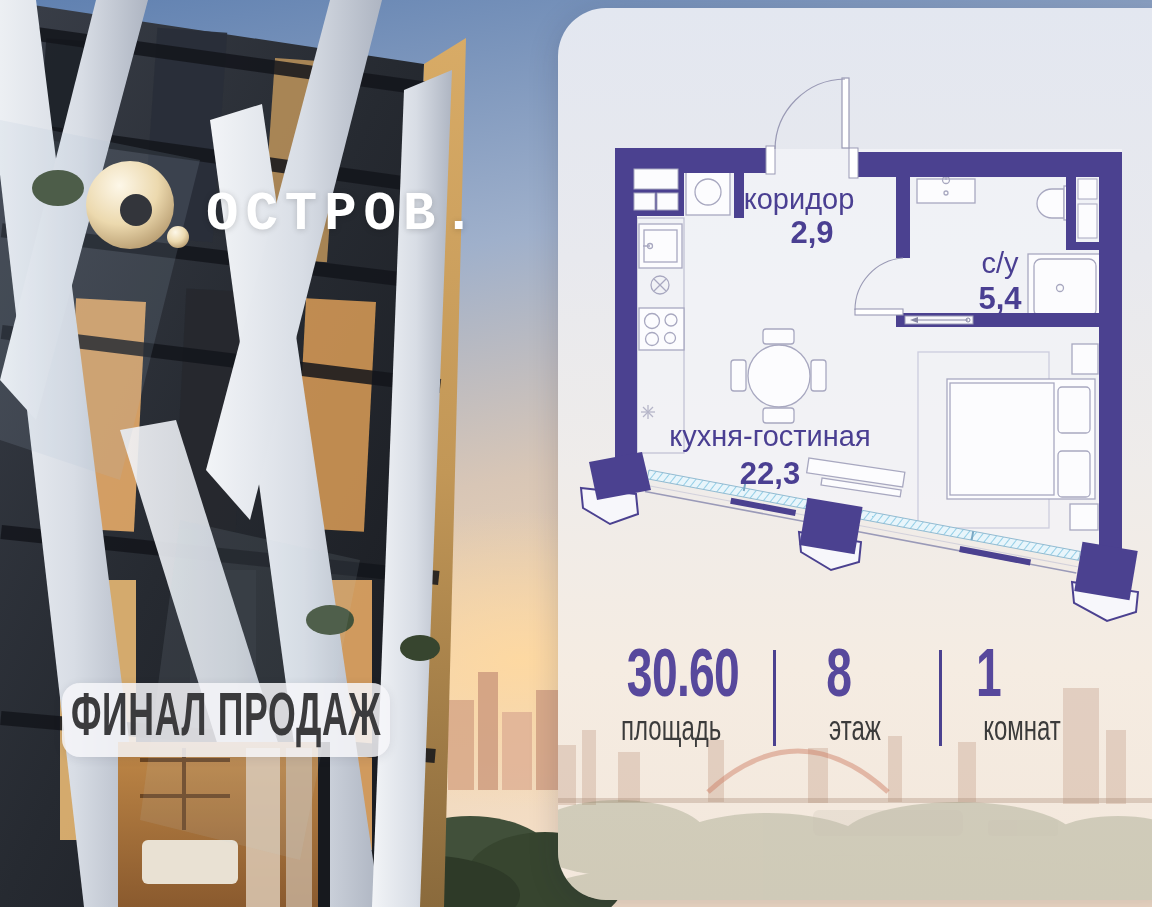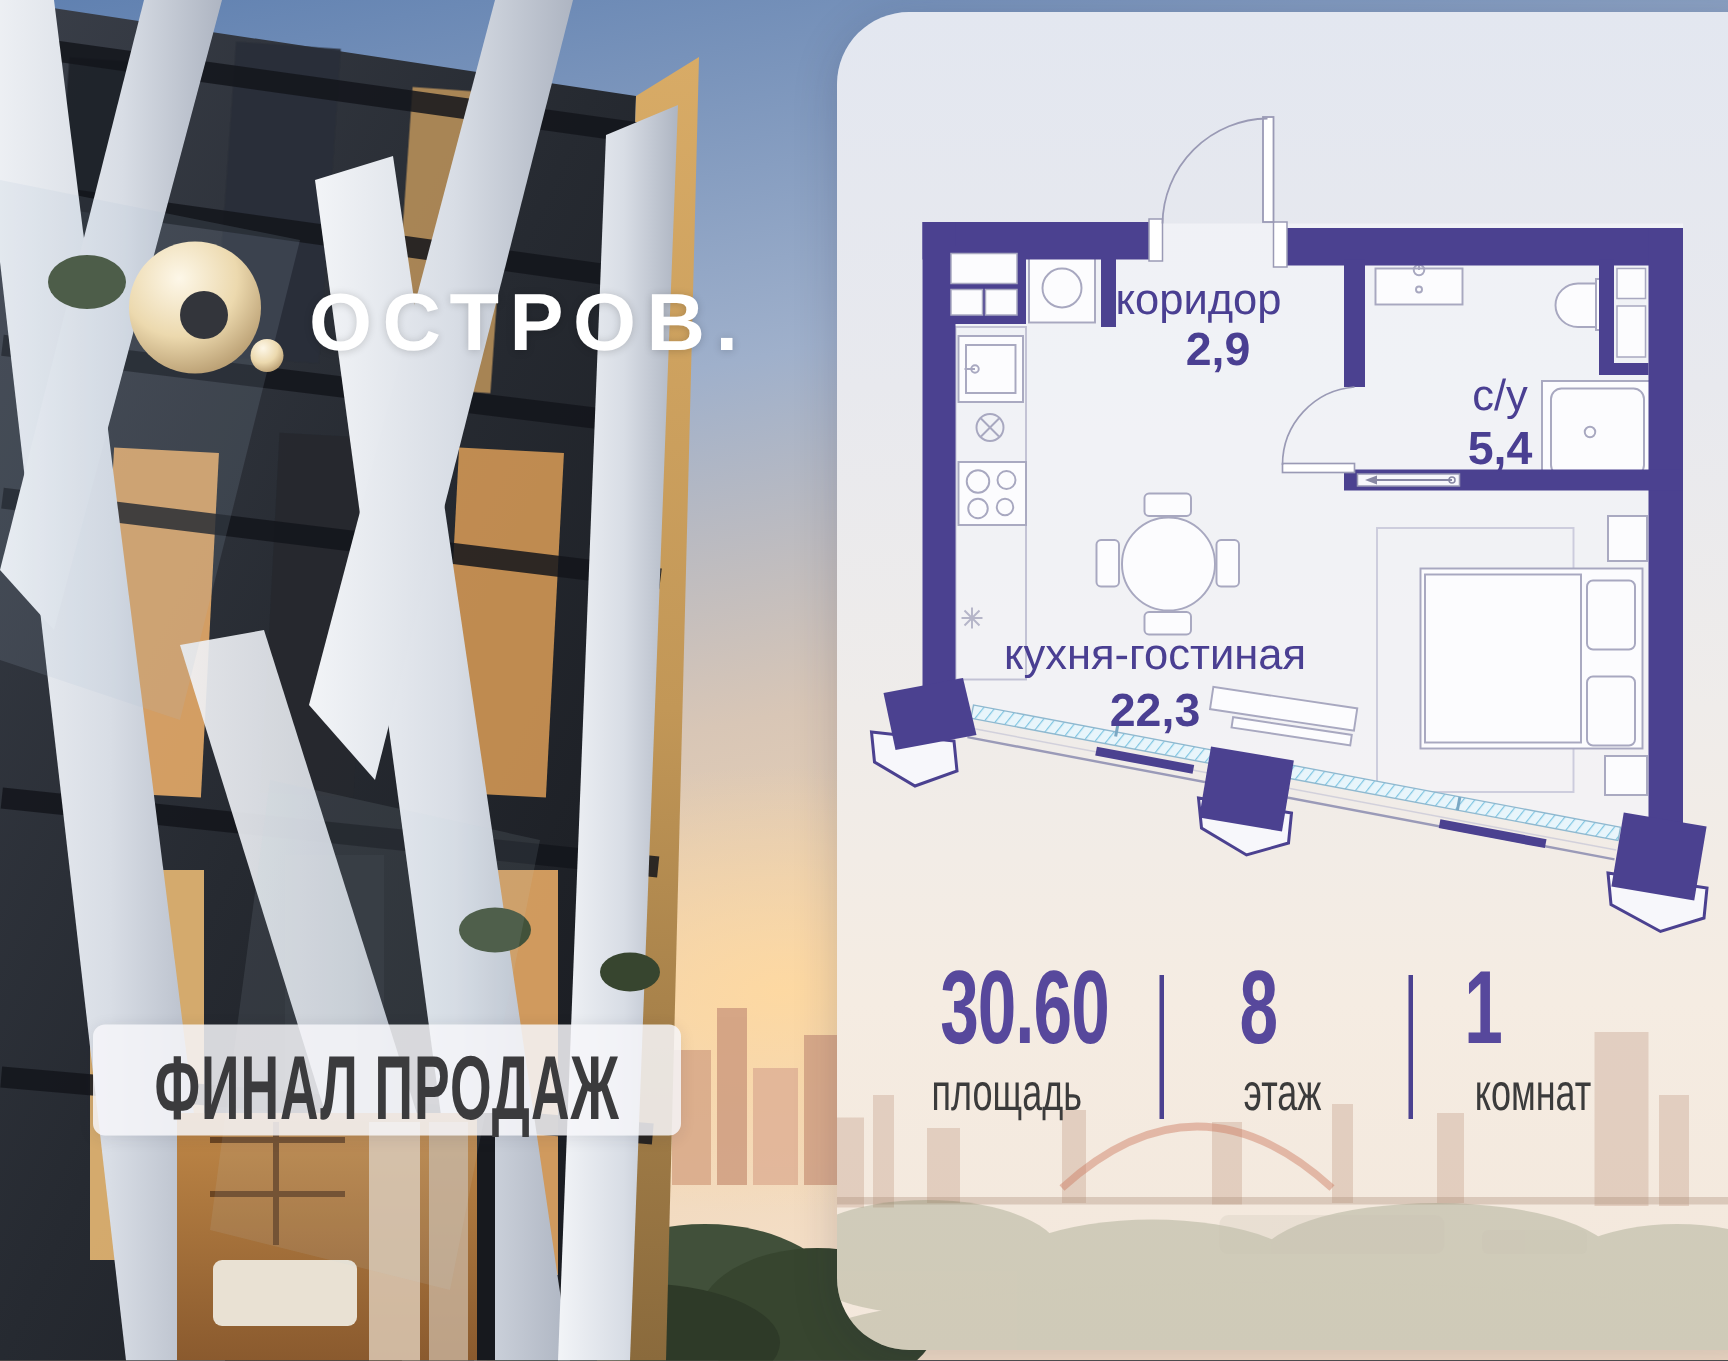--- a/index.html
+++ b/index.html
@@ -4,31 +4,31 @@
 <style>
   html,body{margin:0;padding:0;}
   body{
     width:1152px;height:907px;position:relative;overflow:hidden;
     font-family:"Liberation Sans", sans-serif;
     background:#1d2027;
   }
   
   .photo{position:absolute;inset:0;}
   
-  .logo{position:absolute;left:84px;top:158px;width:420px;height:100px;}
+  .logo{position:absolute;left:84px;top:158px;width:420px;height:100px;font-family:Liberation Mono, monospace;}
   .logo-text{
     position:absolute;left:122px;top:26px;
     color:#ffffff;font-weight:bold;font-size:54px;letter-spacing:7px;
     text-shadow:0 1px 6px rgba(0,0,0,.18);
   }
   
   .badge{
-    position:absolute;left:62px;top:683px;width:392px;height:74px;
-    background:rgba(246,246,249,0.85);border-radius:8px;
-    display:flex;align-items:flex-end;justify-content:center;
+    position:absolute;left:62px;top:683px;width:328px;height:74px;
+    background:rgba(246,246,249,0.85);border-radius:18px;
+    display:flex;align-items:flex-start;justify-content:center;
     box-shadow:0 2px 10px rgba(40,40,60,.10);
   }
   .badge span{
     display:inline-block;color:#3b3b3d;font-weight:bold;font-size:54px;
     transform:scale(0.66,1.12);white-space:nowrap;letter-spacing:1px;
   }
   
   .card{
     position:absolute;left:558px;top:8px;width:644px;height:892px;
     border-radius:48px;

